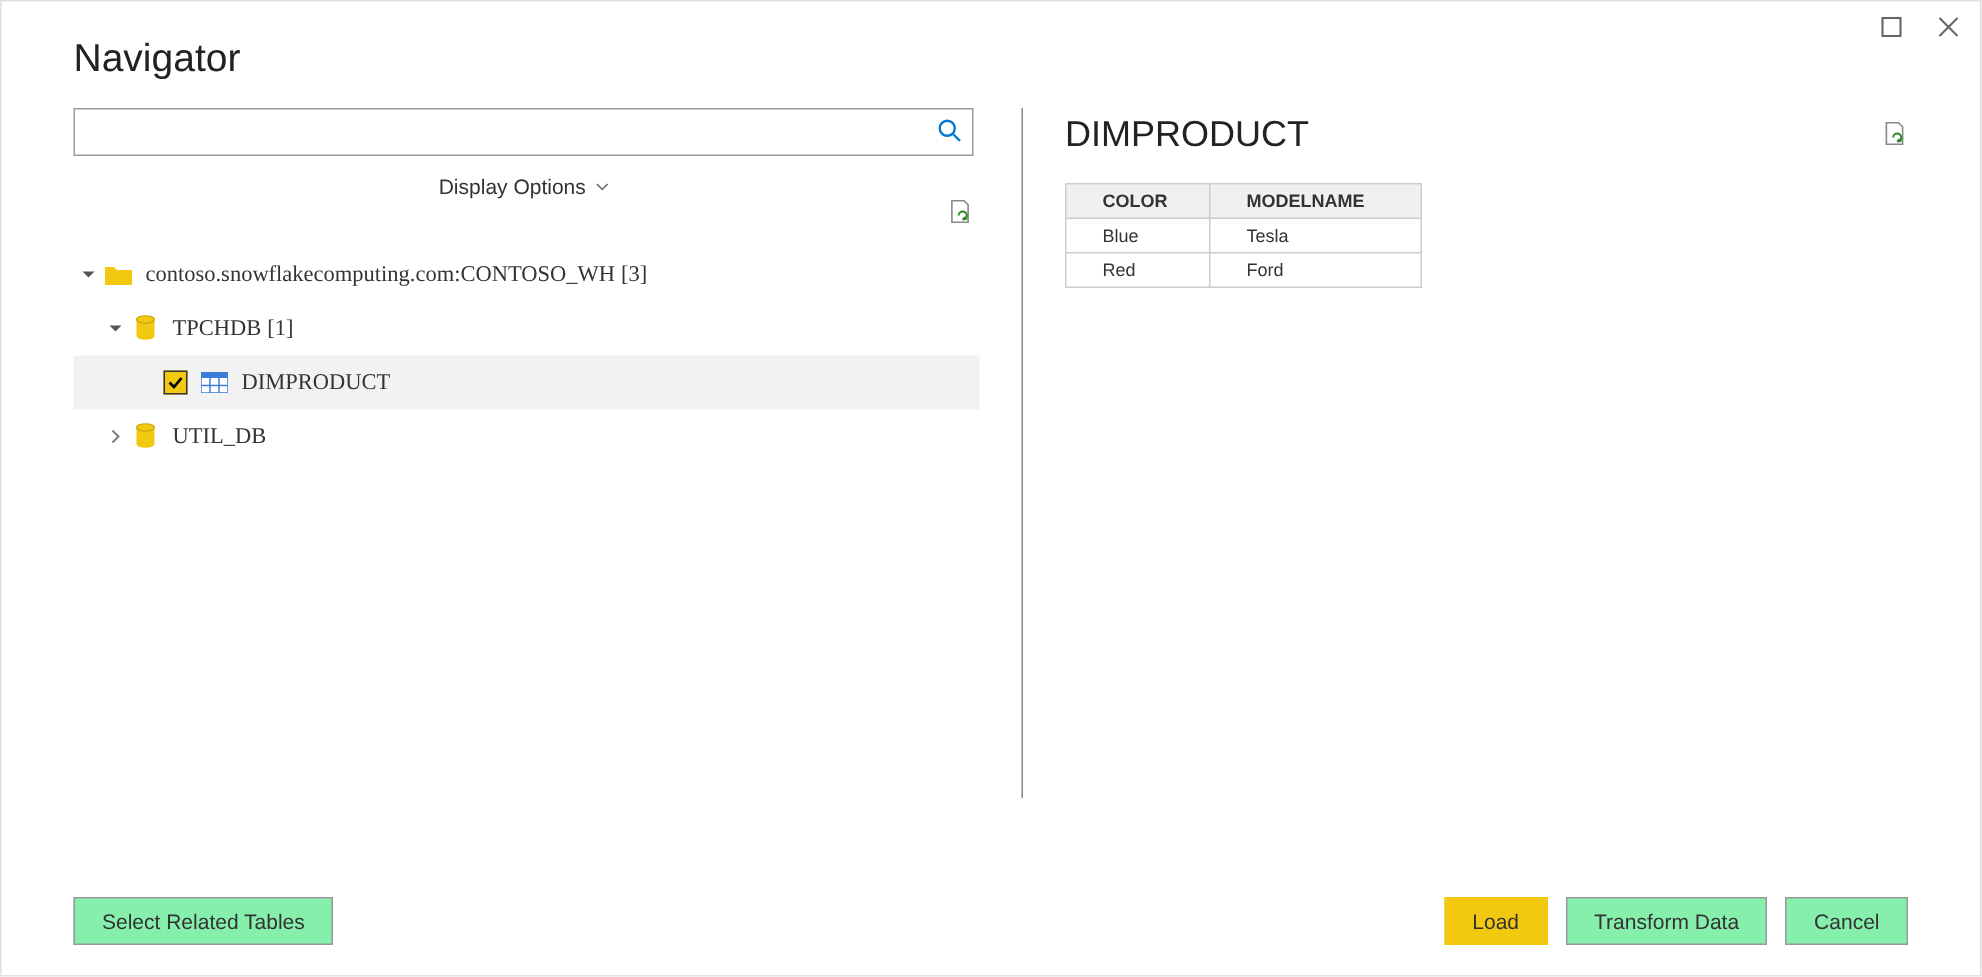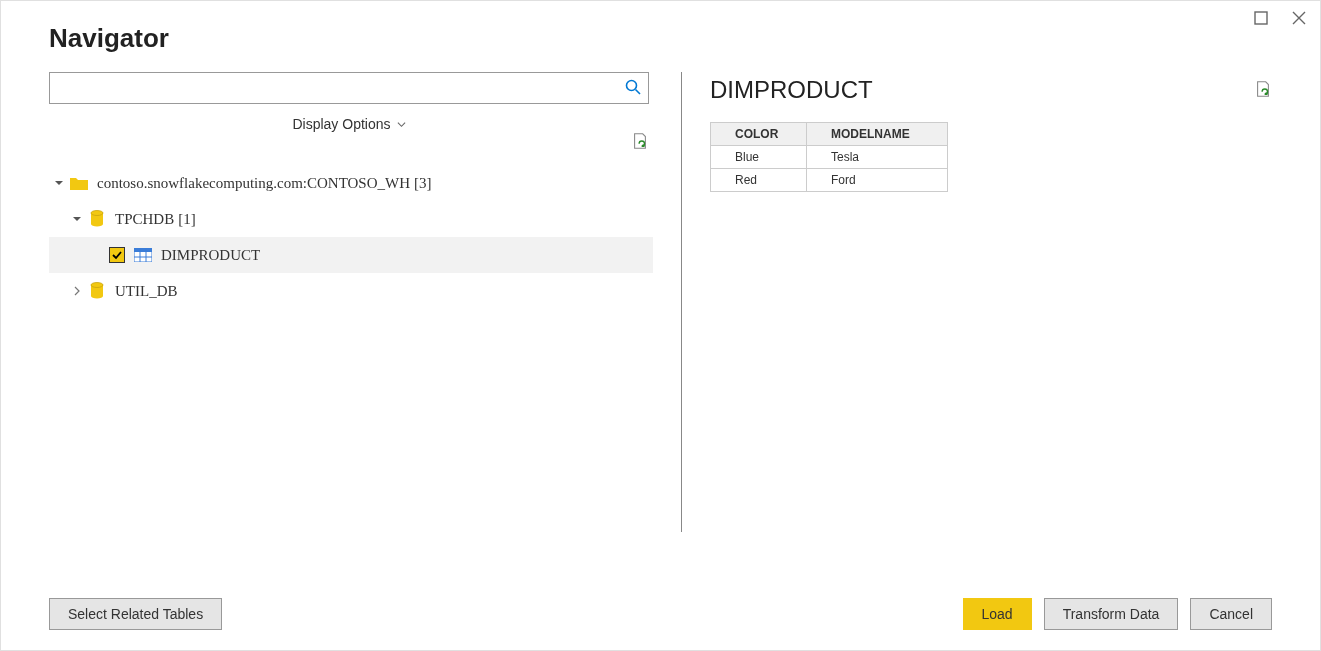--- a/index.html
+++ b/index.html
@@ -8,21 +8,21 @@
       background: #fff;
       font-family: "Segoe UI", Arial, sans-serif;
       font-size: 14px; color: #333;
       position: relative;
       border: 1px solid #e0e0e0;
     }
     .titlebar { position: absolute; top: 10px; right: 14px; display: flex; gap: 24px; }
     .titlebar svg { stroke: #666; }
     .header {
       padding: 22px 48px 18px 48px;
-      font-size: 26px; font-weight: 700; color: #222;
+      font-size: 26px; font-weight: 400; color: #222;
     }
     .content {
       display: flex; padding: 0 48px 0 48px;
       height: 478px;
     }
     .left { width: 604px; }
     .search-row { position: relative; }
     .search-input {
       width: 600px; height: 32px;
       border: 1px solid #999; padding: 2px 30px 2px 6px;
@@ -51,21 +51,21 @@
       border: 1px solid #ccc; padding: 4px 24px; text-align: left; font-size: 12px;
     }
     table.preview th { background: #f0f0f0; font-weight: 700; }
     .col0 { width: 96px; }
     .col1 { width: 141px; }
     .footer {
       position: absolute; bottom: 20px; left: 48px; right: 48px;
       display: flex; align-items: center;
     }
     .btn {
-      height: 32px; padding: 0 18px; border: 1px solid #999; background: #e5e5e5;
+      height: 32px; padding: 0 18px; border: 1px solid #999; background: #86efac;
       font-size: 14px; color: #333; cursor: default; display: inline-flex; align-items: center;
     }
     .btn.primary { background: #f2c811; border-color: #f2c811; }
     .footer .spacer { flex: 1; }
     .footer .btn + .btn { margin-left: 12px; }
   </style>
 </head>
 <body>
 
 <div class="titlebar">

